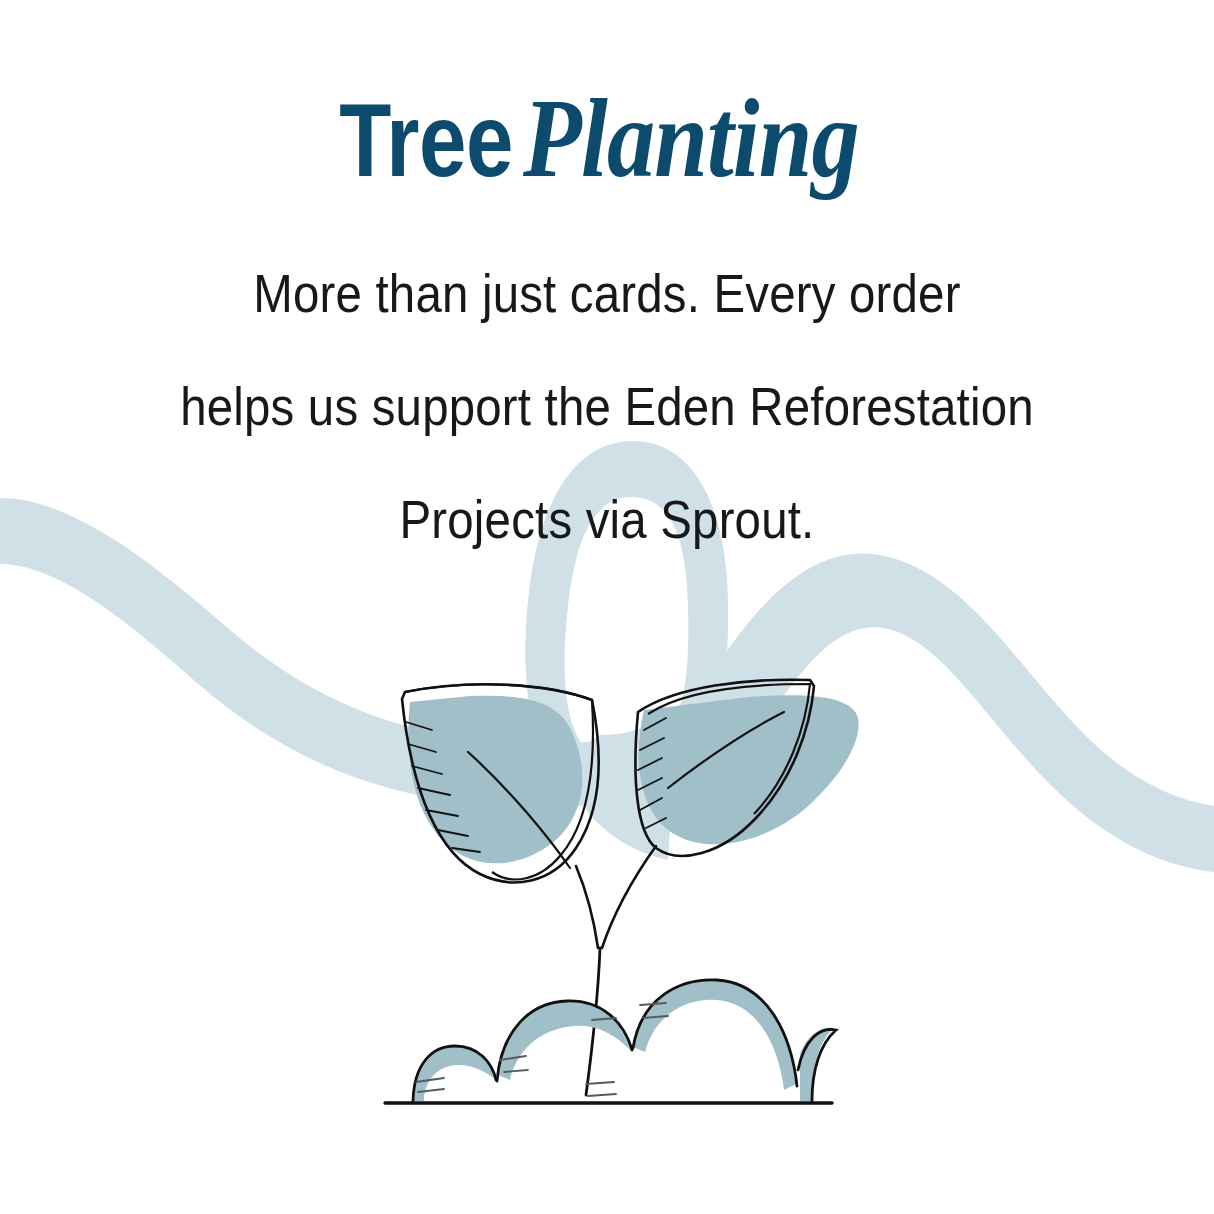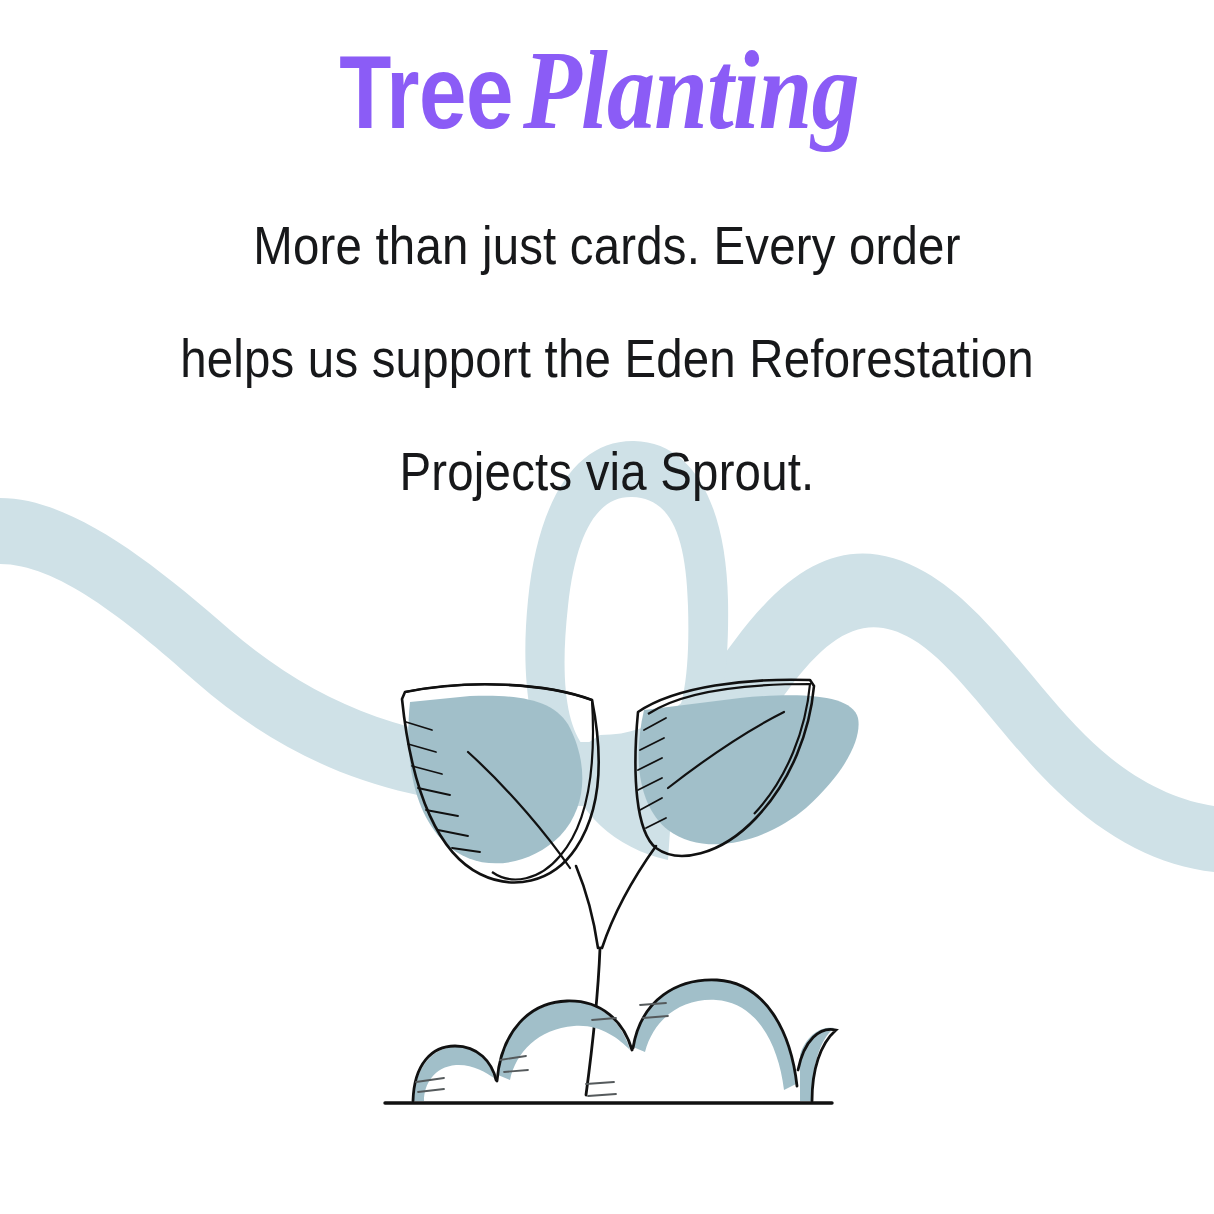--- a/index.html
+++ b/index.html
@@ -31,24 +31,24 @@
     left: 0;
     top: 0;
     width: 1214px;
     z-index: 3;
     text-align: center;
     pointer-events: none;
   }
 
   #headline {
     margin: 0;
-    padding-top: 34px;
+    padding-top: 82px;
     line-height: 1.0;
     white-space: nowrap;
-    color: #8b5cf6;
+    color: #0c4a6e;
   }
   #headline .hl-bold {
     font-family: "Liberation Sans Narrow", "Liberation Sans", sans-serif;
     font-weight: 700;
     font-size: 104px;
     letter-spacing: -0.5px;
     transform: scaleX(0.82);
     display: inline-block;
     transform-origin: right center;
   }

